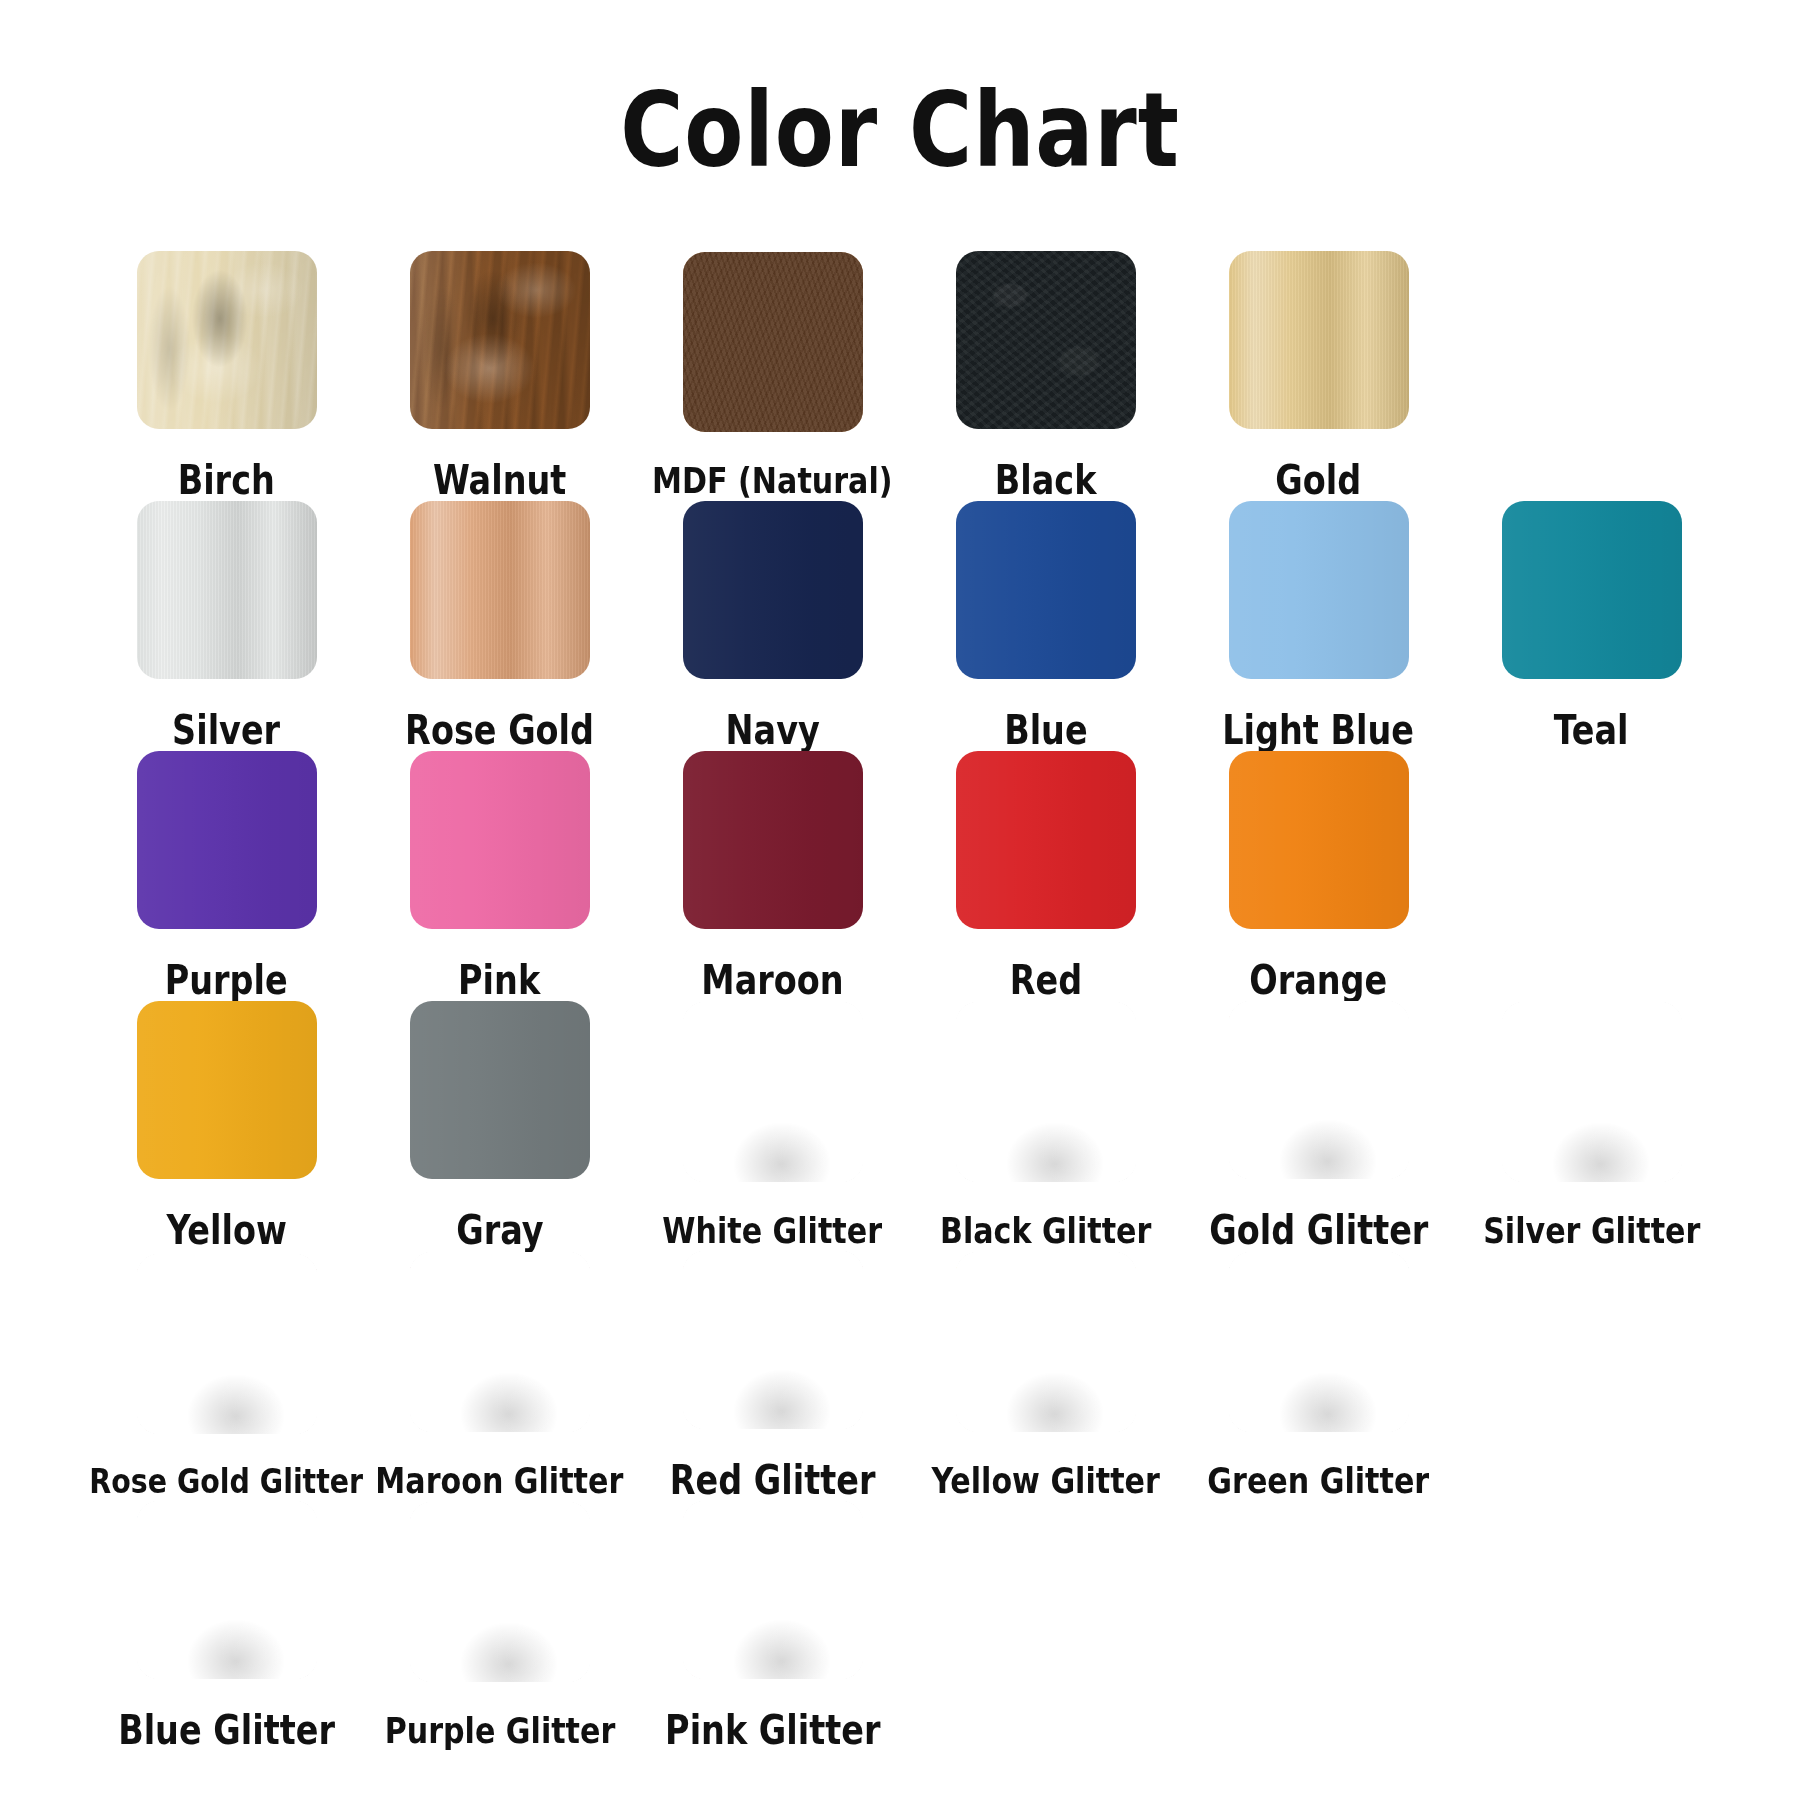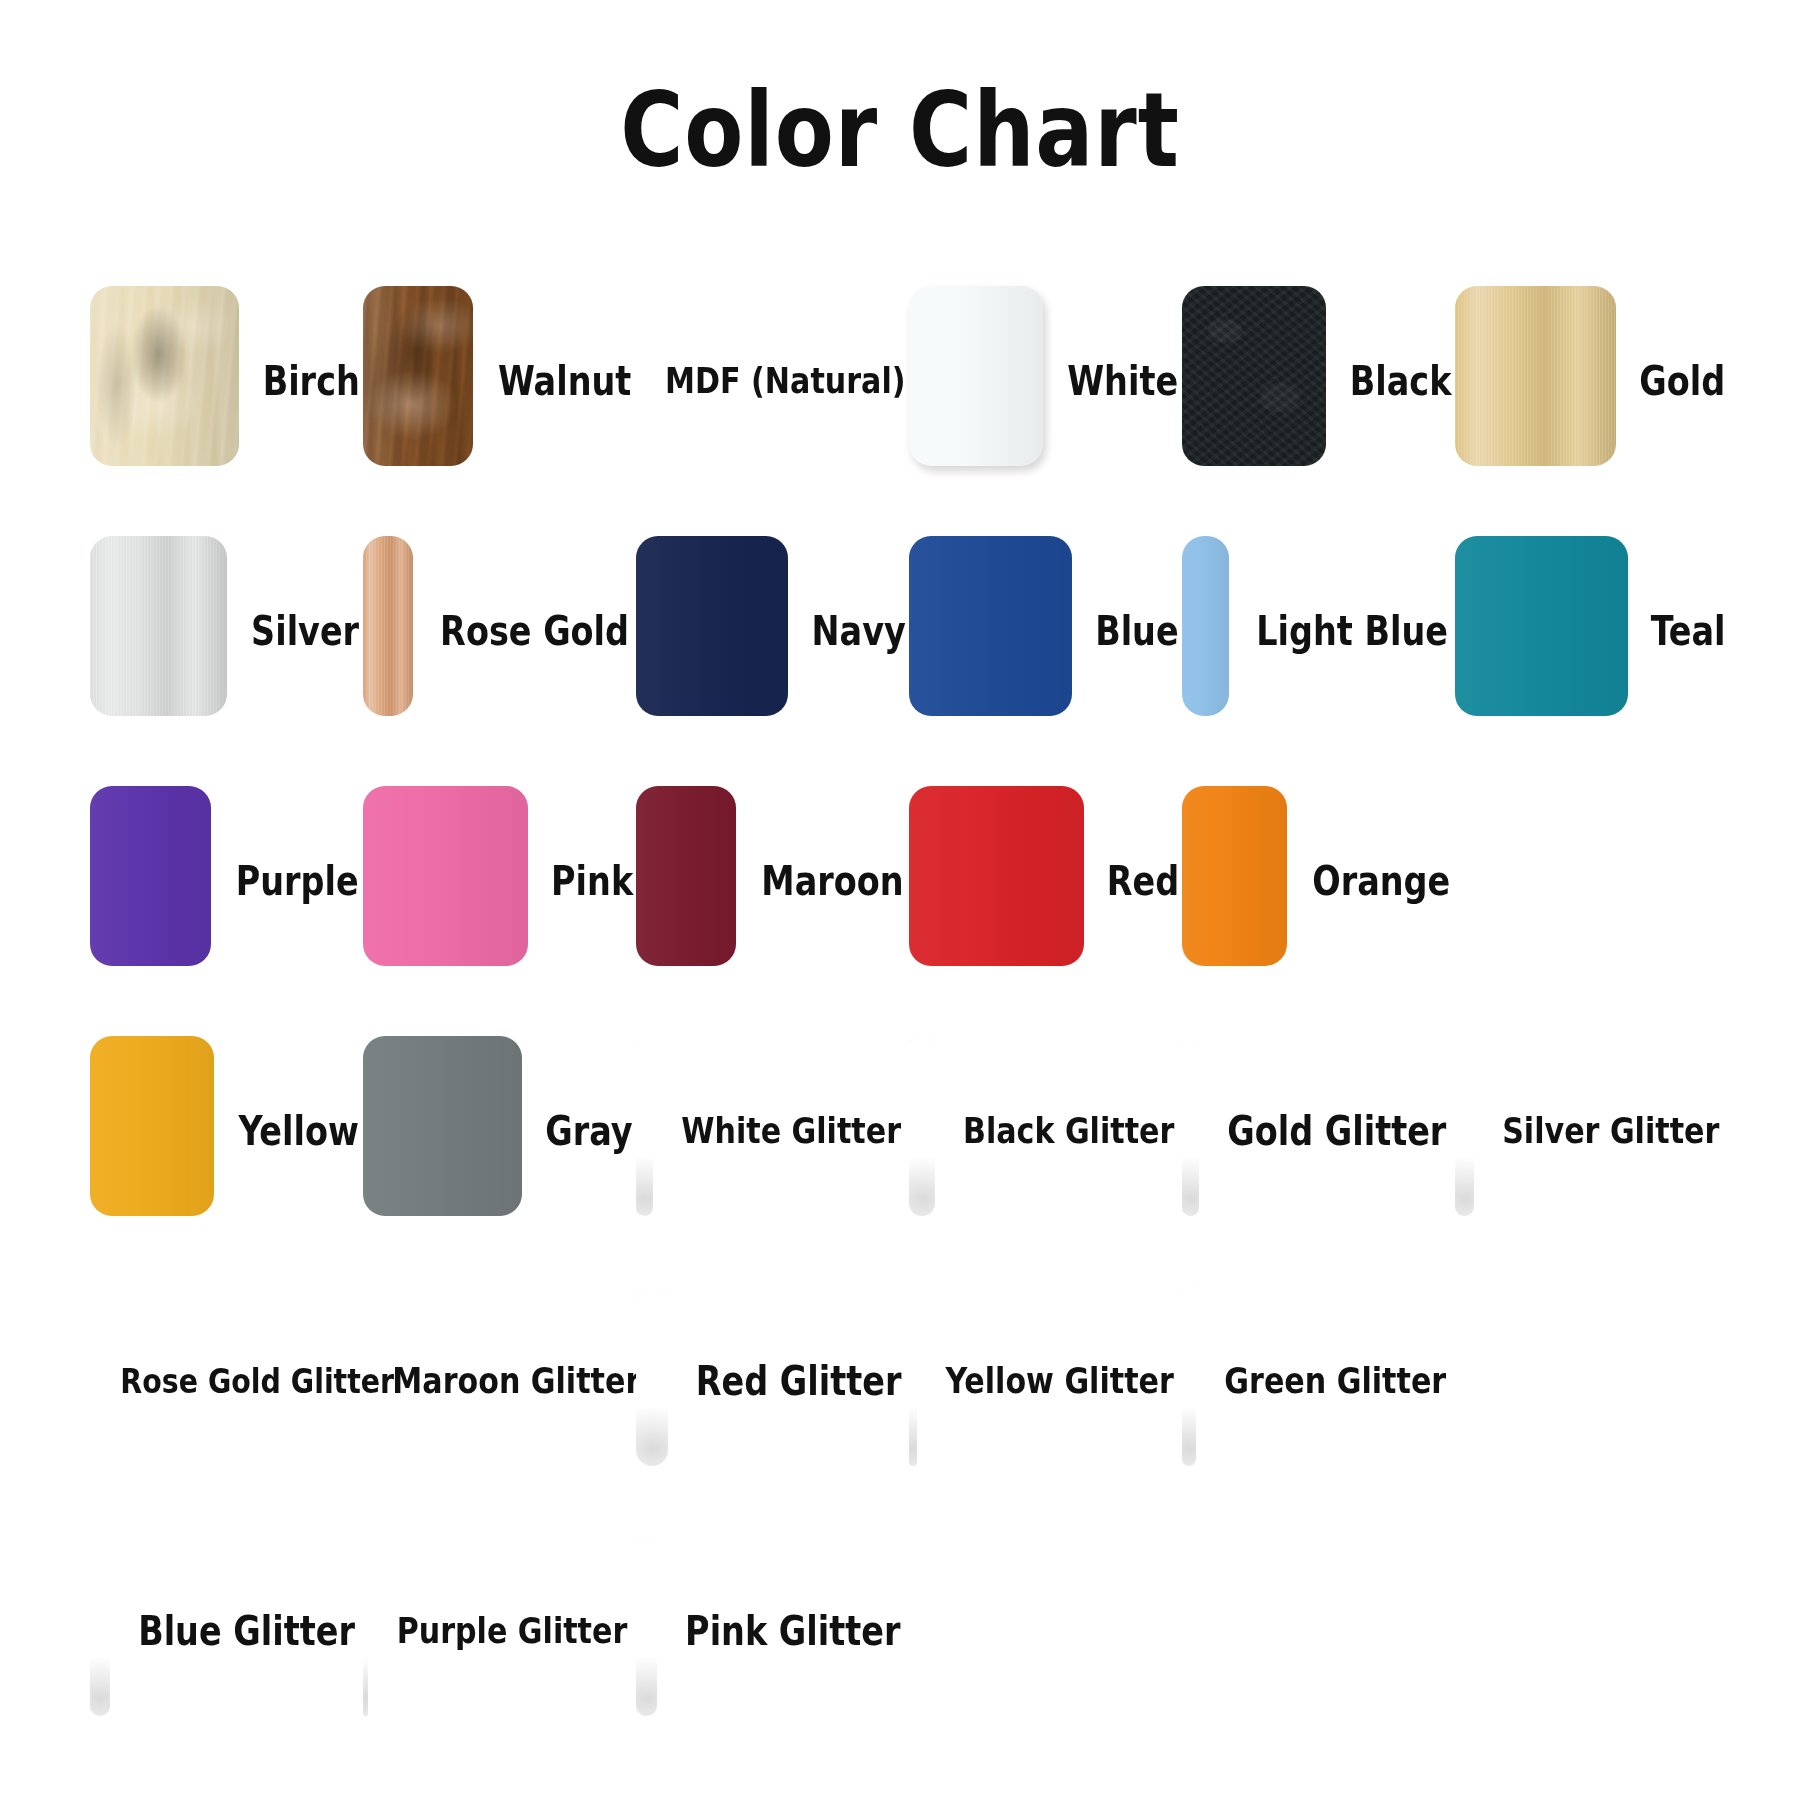--- a/index.html
+++ b/index.html
@@ -47,22 +47,23 @@
     box-sizing: border-box;
   }
   .grid-row {
     display: flex;
     width: 1640px;
     height: 250px;
   }
   .cell {
     width: 273px;
     display: flex;
+    flex-direction: column;
     align-items: center;
-    justify-content: space-between;
+    justify-content: center;
     gap: 20px;
   }
   .cell.empty { visibility: hidden; }
 
   .swatch {
     width: 180px;
     height: 180px;
     border-radius: 22px;
     position: relative;
     overflow: hidden;
@@ -241,26 +242,20 @@
           </div>
           <div class="swatch-label">Walnut</div>
         </div>
         <div class="cell">
           <div class="swatch" style="background-color: rgb(207, 162, 120);">
             <div class="tex tex-mdf"></div>
           </div>
           <div class="swatch-label" style="font-size: 36px;">MDF (Natural)</div>
         </div>
         <div class="cell">
-          <div class="swatch shadowed" style="background-color: rgb(247, 250, 250);">
-            <div class="tex tex-matte"></div>
-          </div>
-          <div class="swatch-label">White</div>
-        </div>
-        <div class="cell">
           <div class="swatch" style="background-color: rgb(27, 33, 36);">
             <div class="tex tex-noise-dark"></div>
           </div>
           <div class="swatch-label">Black</div>
         </div>
         <div class="cell">
           <div class="swatch" style="background-color: rgb(228, 201, 138);">
             <div class="tex tex-metal"></div>
             <div class="tex tex-brush"></div>
           </div>

